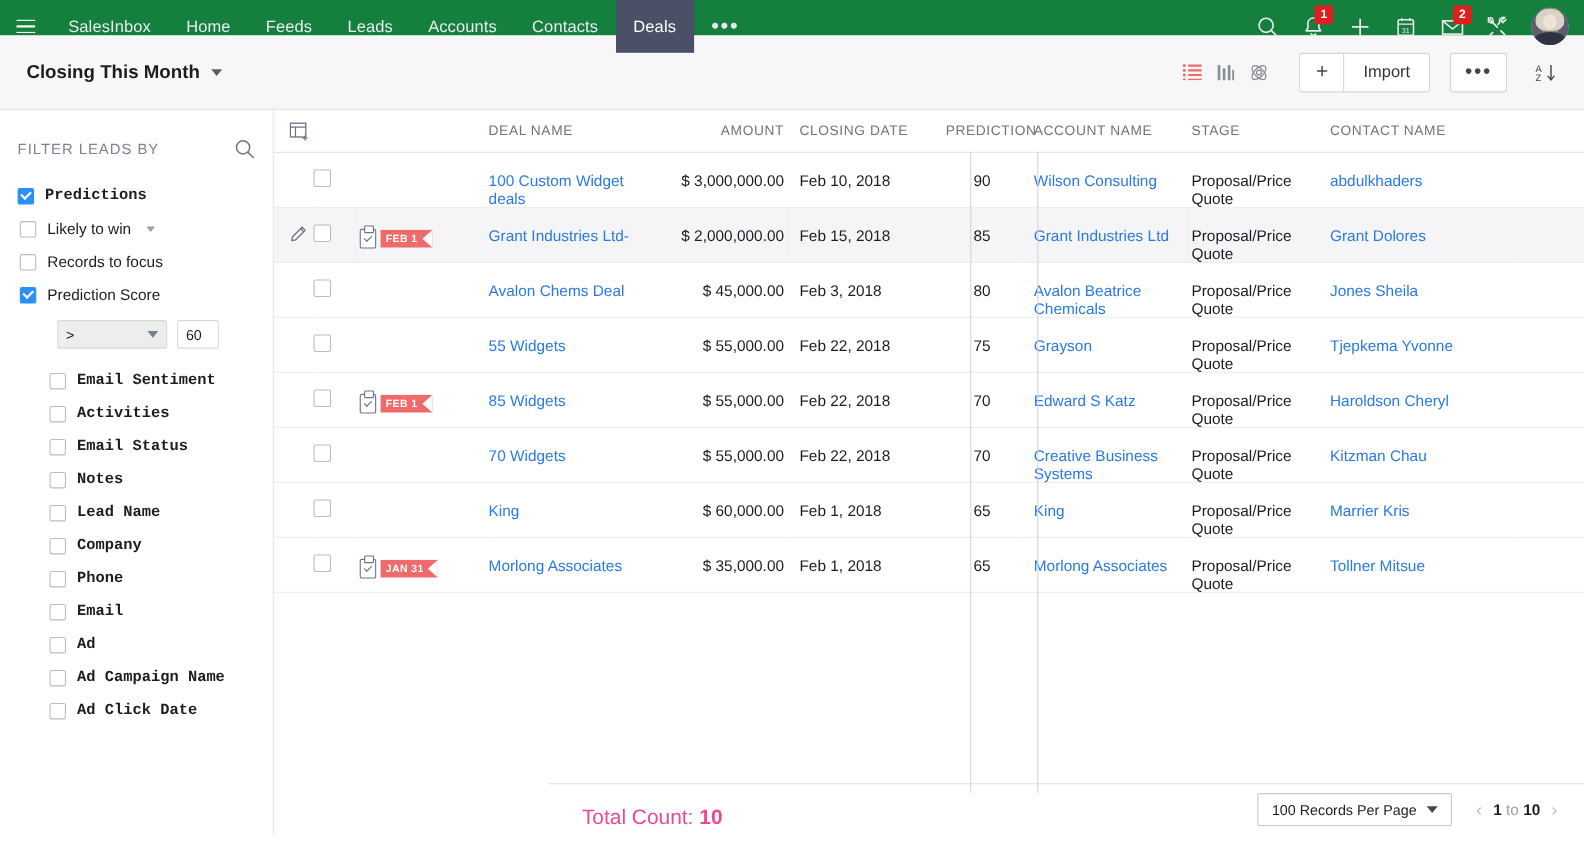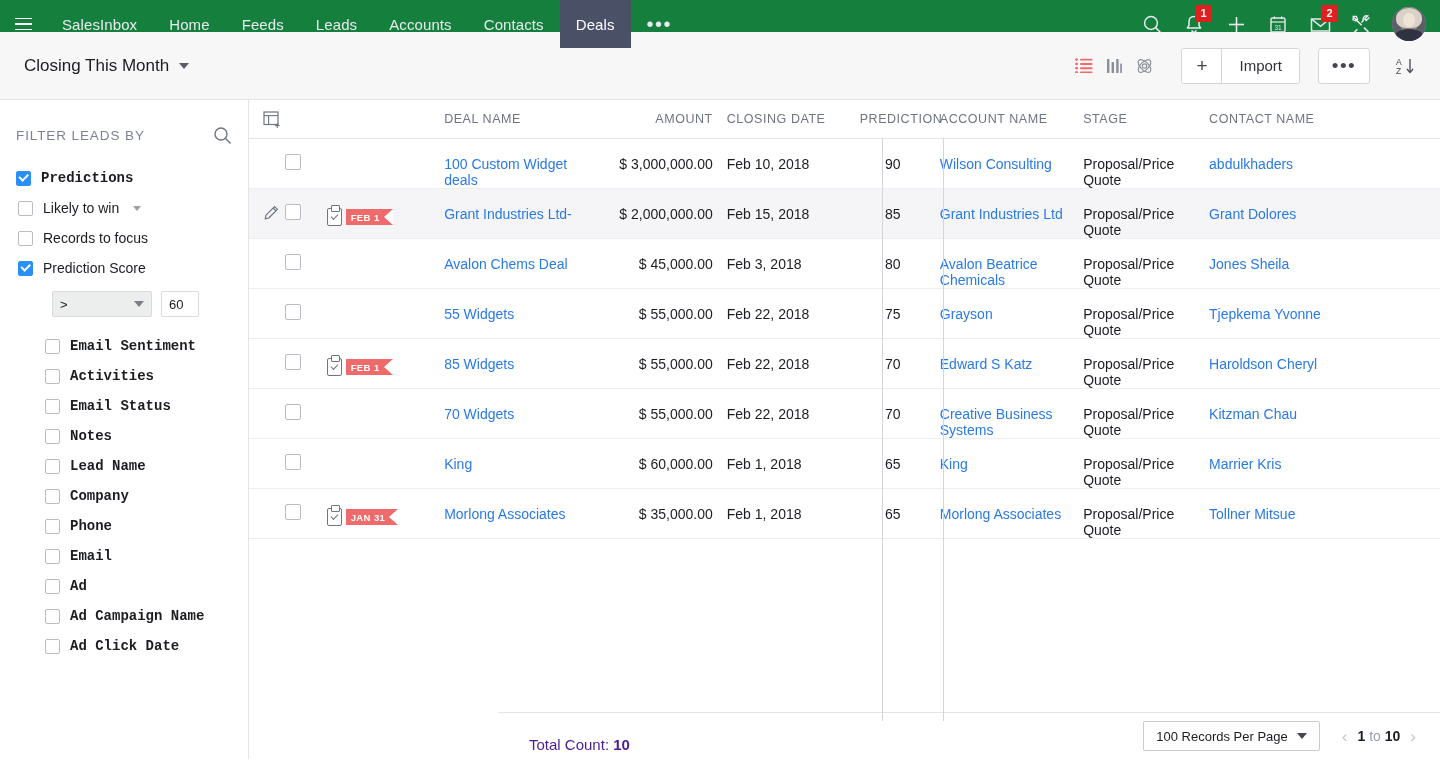--- a/index.html
+++ b/index.html
@@ -76,21 +76,21 @@
   }
 
   
   .toolbar {
     height: 68px; background: #f7f7f8;
     border-bottom: 1px solid #e4e4e6;
     display: flex; align-items: center;
     padding: 0 18px 0 24px;
   }
   .view-title {
-    font-size: 17px; font-weight: normal; color: #1c1d21;
+    font-size: 17px; font-weight: bold; color: #1c1d21;
     display: flex; align-items: center; gap: 10px; cursor: pointer;
   }
   .caret-down {
     width: 0; height: 0;
     border-left: 5px solid transparent; border-right: 5px solid transparent;
     border-top: 6px solid #5a5d68;
   }
   .toolbar-right { margin-left: auto; display: flex; align-items: center; gap: 0; }
   .vi { width: 30px; height: 34px; display: flex; align-items: center; justify-content: center; cursor: pointer; }
   .btn-group {
@@ -270,21 +270,21 @@
   }
 
   
   .footer {
     height: 47px; background: #fff;
     border-top: 1px solid #e4e4e6;
     display: flex; align-items: center;
     padding: 0 24px 0 31px;
     position: absolute; bottom: 0; left: 249px; right: 0;
   }
-  .total { font-size: 15px; color: #4c1d95; margin-top: 16px; }
+  .total { font-size: 19px; color: #ec4899; margin-top: 16px; }
   .total b { font-weight: bold; }
   .foot-right { margin-left: auto; display: flex; align-items: center; gap: 22px; }
   .rpp {
     height: 30px; border: 1px solid #c9cace; border-radius: 2px; background: #fff;
     display: flex; align-items: center; gap: 9px; padding: 0 12px;
     font-size: 13px; color: #1c1d21; cursor: pointer;
   }
   .pager { display: flex; align-items: center; gap: 10px; font-size: 14px; }
   .pager .chev { color: #c2c4c9; font-size: 17px; cursor: pointer; line-height: 1; }
   .pager .rng { color: #1c1d21; }

